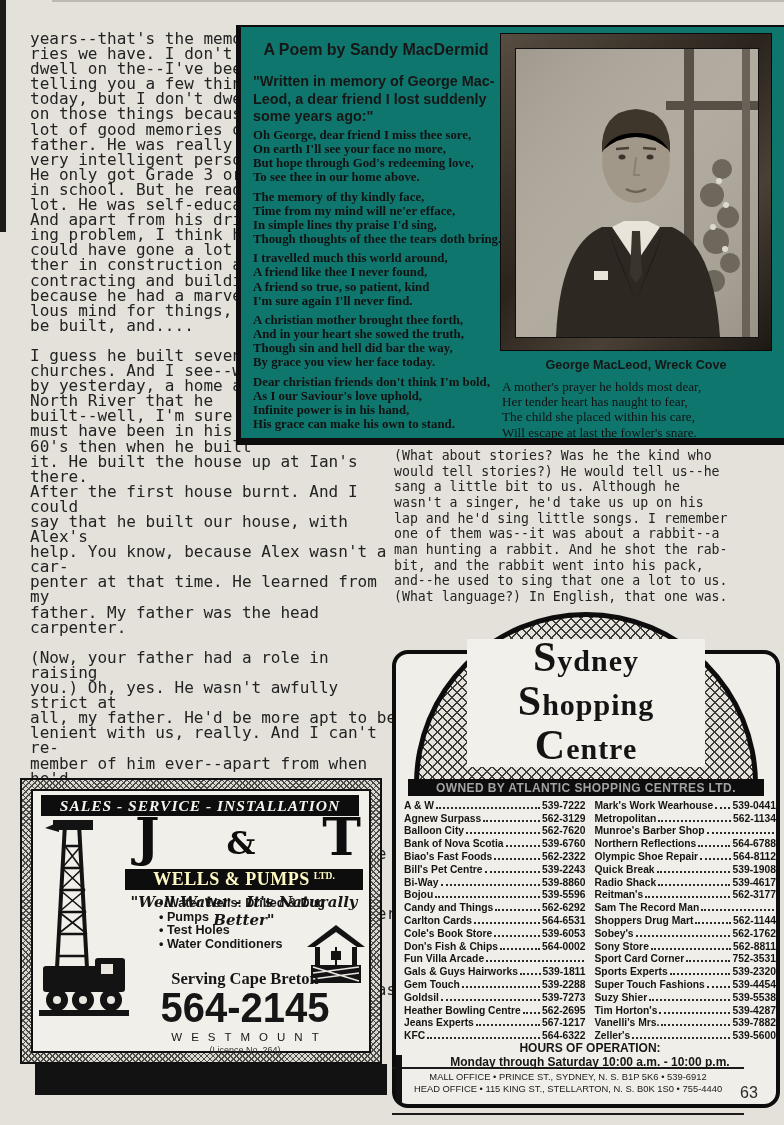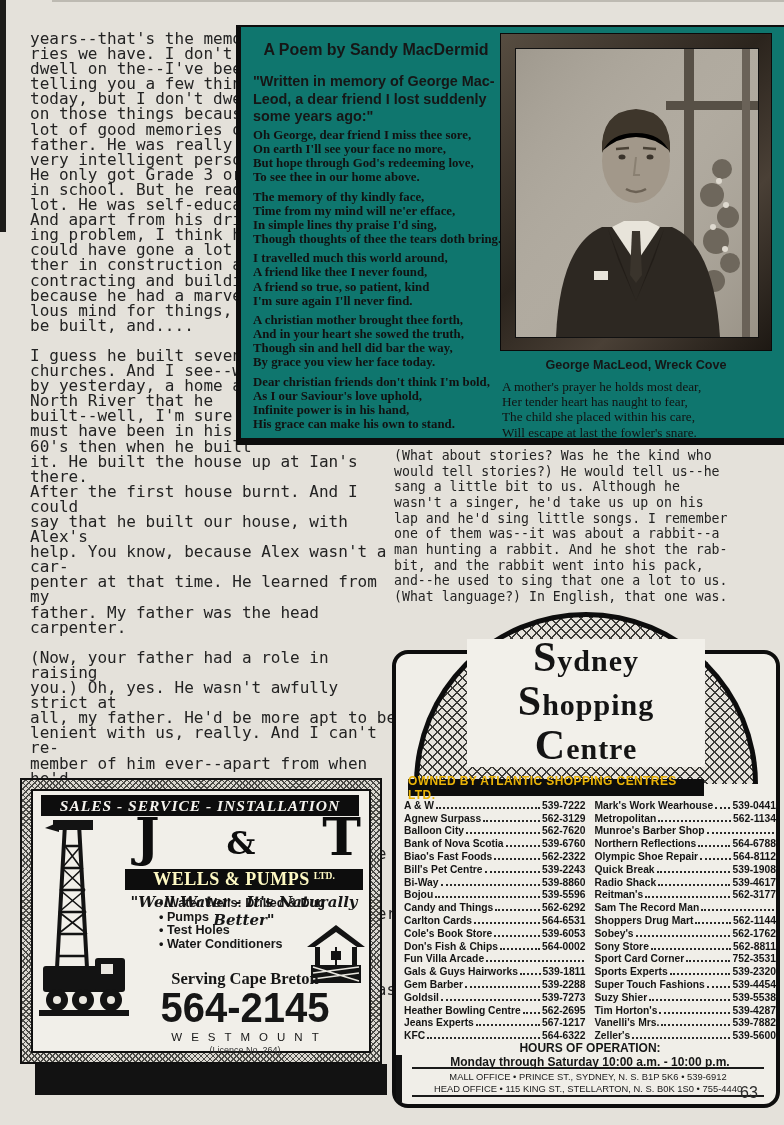--- a/index.html
+++ b/index.html
@@ -76,33 +76,33 @@
   .syd-dome{position:absolute;left:414px;top:612px;width:344px;height:172px;box-sizing:border-box;
     border:5px solid #0d0d0d;border-bottom:none;border-radius:172px 172px 0 0;
     background:
       repeating-linear-gradient(45deg,#3c3b38 0 1.4px,rgba(0,0,0,0) 1.4px 7px),
       repeating-linear-gradient(-45deg,#3c3b38 0 1.4px,rgba(0,0,0,0) 1.4px 7px),
       #e6e3dc;}
   .syd-dome-panel{position:absolute;left:50%;transform:translateX(-50%);top:22px;width:238px;height:128px;
     background:#f2f0ea;display:flex;flex-direction:column;align-items:center;justify-content:center;}
   .syd-name-line{font-family:"Liberation Serif", serif;font-weight:bold;font-size:30px;line-height:40px;letter-spacing:1px;color:#141414;}
   .syd-name-line::first-letter{font-size:42px;}
-  .syd-owned{position:absolute;left:408px;top:779px;width:296px;height:17px;background:#0d0d0d;color:#eab308;
+  .syd-owned{position:absolute;left:408px;top:779px;width:356px;height:17px;background:#0d0d0d;color:#a3a3a3;
     display:flex;align-items:center;justify-content:center;font-weight:bold;font-size:12px;letter-spacing:.4px;}
   .syd-directory{position:absolute;left:404px;top:798px;width:372px;display:flex;gap:9px;}
   .dir-col{width:182px;}
   .dir-row{display:flex;align-items:flex-end;height:12.8px;font-weight:bold;font-size:10.3px;color:#141414;}
   .dir-name{white-space:nowrap;}
   .dir-leader{flex:1;border-bottom:2px dotted #2a2a2a;margin:0 2px 2px 2px;min-width:6px;}
   .dir-phone{white-space:nowrap;}
   .syd-hours{position:absolute;left:404px;top:1041px;width:372px;text-align:center;font-weight:bold;}
   .syd-hours .t1{font-size:12px;}
   .syd-hours .t2{font-size:12px;}
-  .syd-footer{position:absolute;left:412px;top:1067px;width:352px;border-top:2px solid #1a1a1a;border-bottom:2px solid #1a1a1a;
-    padding:2px 0 1px 0;text-align:center;font-size:9.4px;line-height:11.5px;color:#1a1a1a;}
+  .syd-footer{position:absolute;left:392px;top:1067px;width:352px;border-top:2px solid #1a1a1a;border-bottom:2px solid #1a1a1a;
+    padding:2px 0 19px 0;text-align:center;font-size:9.4px;line-height:11.5px;color:#1a1a1a;}
 
   
   .black-bar{position:absolute;left:35px;top:1064px;width:352px;height:31px;background:#121212;}
   .black-tick{position:absolute;left:396px;top:1055px;width:6px;height:47px;background:#121212;}
   .page-number{position:absolute;left:740px;top:1084px;font-size:16px;color:#2a2a2a;}
 </style>
 </head>
 <body>
 
 <div class="page">
@@ -389,21 +389,21 @@
             <span class="dir-name">Fun Villa Arcade</span>
             <span class="dir-leader"></span>
             <span class="dir-phone"></span>
           </div>
           <div class="dir-row">
             <span class="dir-name">Gals &amp; Guys Hairworks</span>
             <span class="dir-leader"></span>
             <span class="dir-phone">539-1811</span>
           </div>
           <div class="dir-row">
-            <span class="dir-name">Gem Barber</span>
+            <span class="dir-name">Gem Touch</span>
             <span class="dir-leader"></span>
             <span class="dir-phone">539-2288</span>
           </div>
           <div class="dir-row">
             <span class="dir-name">Goldsil</span>
             <span class="dir-leader"></span>
             <span class="dir-phone">539-7273</span>
           </div>
           <div class="dir-row">
             <span class="dir-name">Heather Bowling Centre</span>

